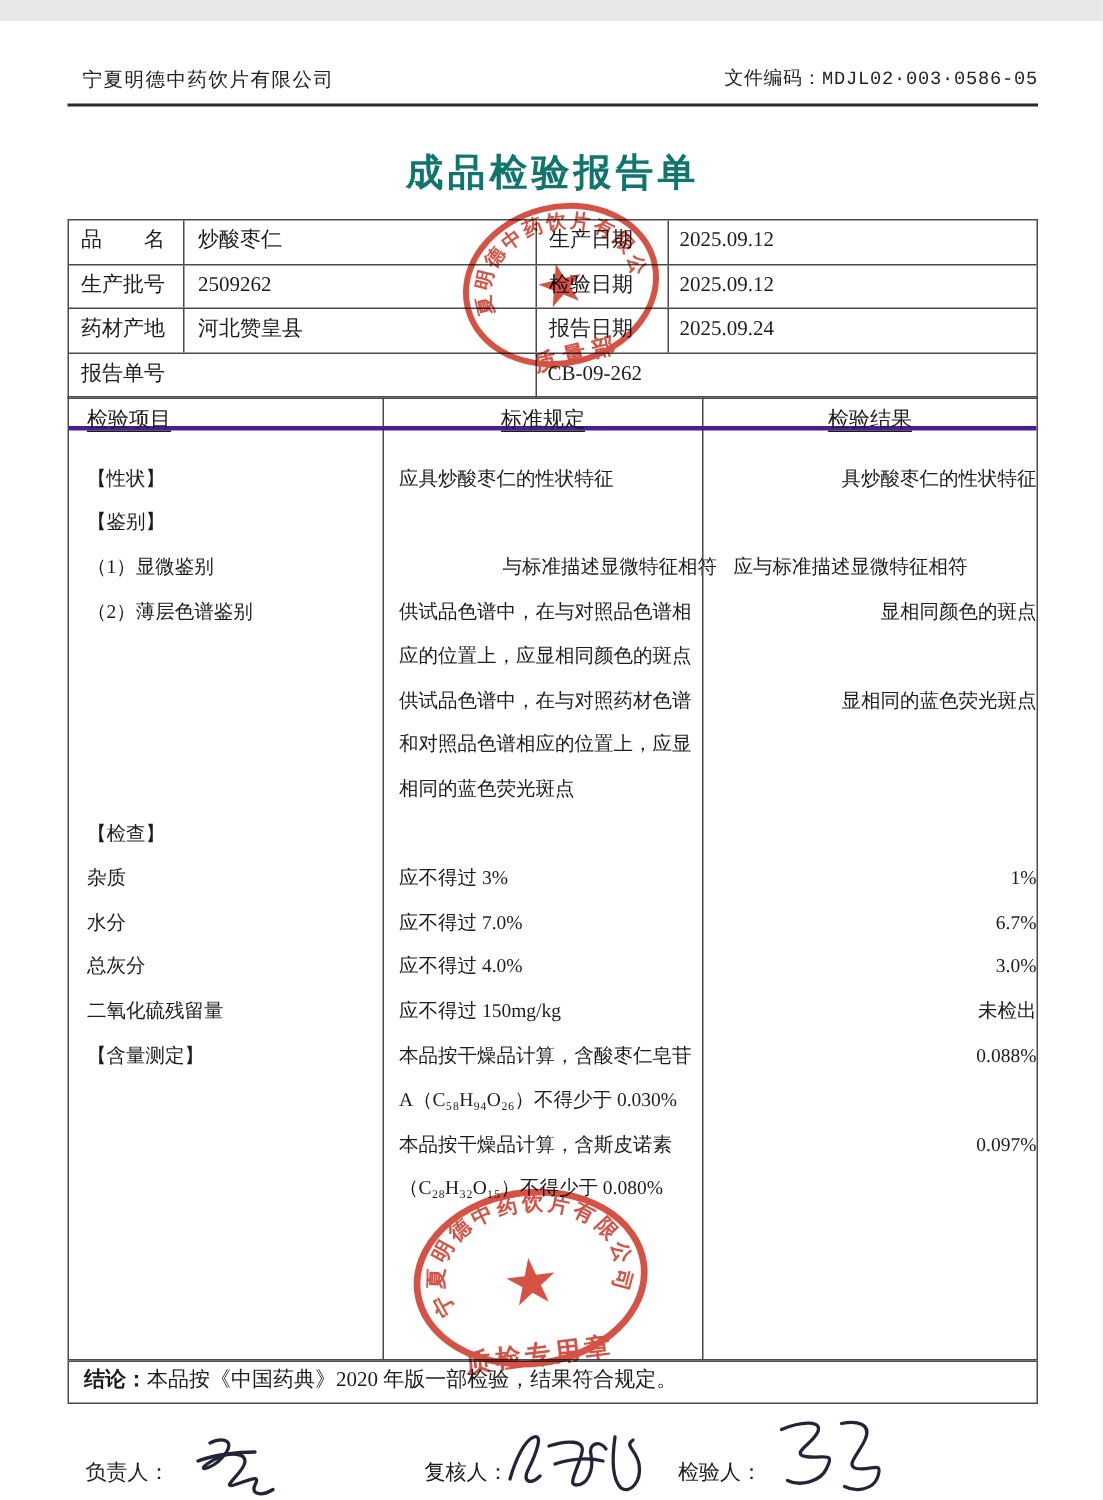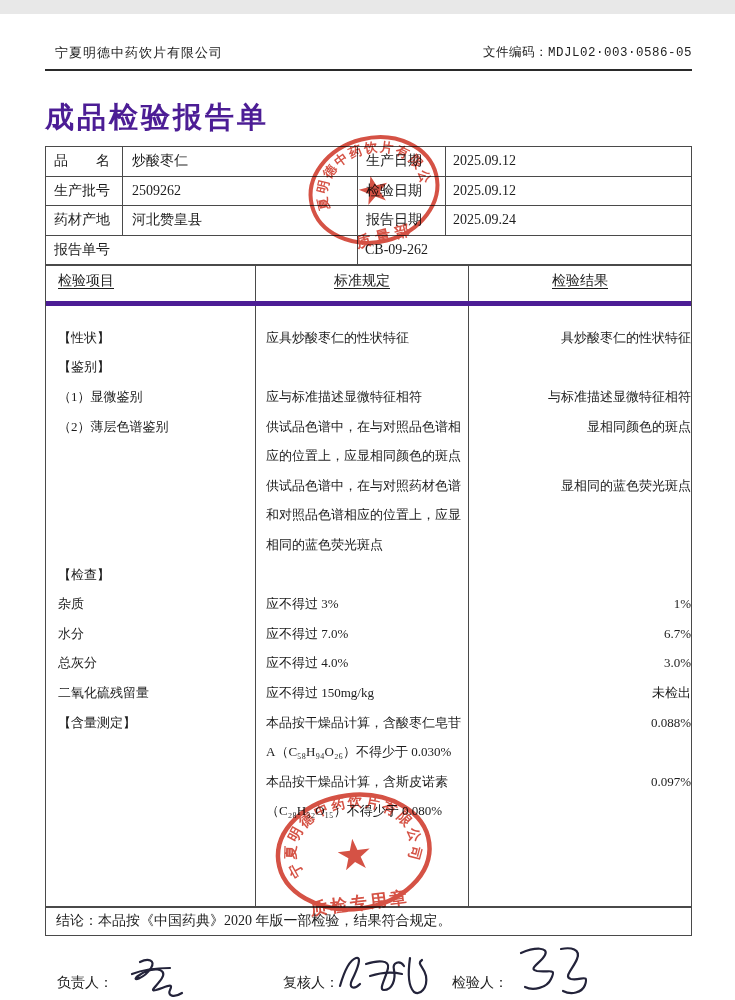--- a/index.html
+++ b/index.html
@@ -10,55 +10,55 @@
   }
   .content { position:absolute; left:45px; top:0; width:647px; height:1000px; }
 
   
   .doc-header { position:absolute; top:30px; left:0; width:647px; height:20px; font-size:13px; color:#222; }
   .company-name { position:absolute; left:10px; top:0; letter-spacing:1px; }
   .doc-code { position:absolute; right:0; top:0; font-family:"Liberation Mono","DejaVu Sans Mono",monospace; font-size:12.5px; letter-spacing:0.5px; }
   .header-rule { position:absolute; top:55px; left:0; width:647px; height:2px; background:#2a2a2a; }
 
   
-  .report-title { position:absolute; top:84px; left:0; width:647px; 
-    font-size:29px; font-weight:bold; letter-spacing:3px; color:#4c1d95; }
+  .report-title { position:absolute; top:84px; left:0; width:647px; text-align:center;
+    font-size:25px; font-weight:bold; letter-spacing:3px; color:#0f766e; }
 
   
   .info-table { position:absolute; top:132px; left:0; width:647px; border:1px solid #4a4a4a; box-sizing:border-box; }
   .irow { display:flex; height:29.5px; border-bottom:1px solid #4a4a4a; box-sizing:border-box; }
   .irow:last-child { border-bottom:none; }
   .ic { box-sizing:border-box; border-right:1px solid #4a4a4a; line-height:28px; font-size:14px; white-space:pre; overflow:hidden; }
   .ic:last-child { border-right:none; }
   .ic-l1 { width:77px; padding-left:8px; }
   .ic-v1 { width:235px; padding-left:9px; }
   .ic-l2 { width:88px; padding-left:8px; }
   .ic-v2 { flex:1; padding-left:7px; }
   .ic-span { width:312px; padding-left:8px; }
 
   
   .main-table { position:absolute; top:250px; left:0; width:647px; height:643px; border:1px solid #4a4a4a; box-sizing:border-box; }
   .vline { position:absolute; top:0; bottom:0; width:1px; background:#4a4a4a; }
   .vline-1 { left:209px; } .vline-2 { left:422px; }
-  .mt-header { position:relative; height:41px; border-bottom:5px solid #4c1d95; box-sizing:border-box; font-size:14px; }
+  .mt-header { position:relative; height:22px; border-bottom:3px solid #4c1d95; box-sizing:border-box; font-size:14px; }
   .mt-h { position:absolute; top:0; line-height:31px; text-decoration:underline; text-underline-offset:3px; }
   .mt-h1 { left:12px; }
   .mt-h2 { left:210px; width:212px; text-align:center; }
   .mt-h3 { left:423px; right:0; text-align:center; }
   .mt-body { padding-top:17px; }
   .trow { display:flex; height:29.6px; align-items:center; font-size:13px; }
   .tc { box-sizing:border-box; white-space:pre; overflow:hidden; }
   .tc1 { width:209px; padding-left:12px; }
   .tc2 { width:213px; padding-left:11px; }
   .tc3 { flex:1; padding-left:10px;text-align:right; }
 
   
   .conclusion { position:absolute; top:893px; left:0; width:647px; height:29px; border:1px solid #4a4a4a;
     box-sizing:border-box; line-height:26px; padding-left:10px; font-size:14px; white-space:pre; }
-  .conclusion b { font-weight:normal; }
+  .conclusion b { font-weight:bold; }
 
   
   .sig-row { position:absolute; top:957px; left:0; width:647px; height:24px; font-size:14px; }
   .sig-label { position:absolute; top:0; line-height:24px; }
   .sig-label-1 { left:12px; } .sig-label-2 { left:238px; } .sig-label-3 { left:407px; }
   .sig-svg { position:absolute; }
   .sig-svg path { stroke:#23233a; stroke-width:2.2; fill:none; stroke-linecap:round; }
 
   
   .stamp { position:absolute; mix-blend-mode:multiply; opacity:0.88; }
@@ -119,22 +119,22 @@
           <div class="tc tc2">应具炒酸枣仁的性状特征</div>
           <div class="tc tc3">具炒酸枣仁的性状特征</div>
         </div>
         <div class="trow">
           <div class="tc tc1">【鉴别】</div>
           <div class="tc tc2"></div>
           <div class="tc tc3"></div>
         </div>
         <div class="trow">
           <div class="tc tc1">（1）显微鉴别</div>
+          <div class="tc tc3">与标准描述显微特征相符</div>
           <div class="tc tc2">应与标准描述显微特征相符</div>
-          <div class="tc tc3">与标准描述显微特征相符</div>
         </div>
         <div class="trow">
           <div class="tc tc1">（2）薄层色谱鉴别</div>
           <div class="tc tc2">供试品色谱中，在与对照品色谱相</div>
           <div class="tc tc3">显相同颜色的斑点</div>
         </div>
         <div class="trow">
           <div class="tc tc1"></div>
           <div class="tc tc2">应的位置上，应显相同颜色的斑点</div>
           <div class="tc tc3"></div>

